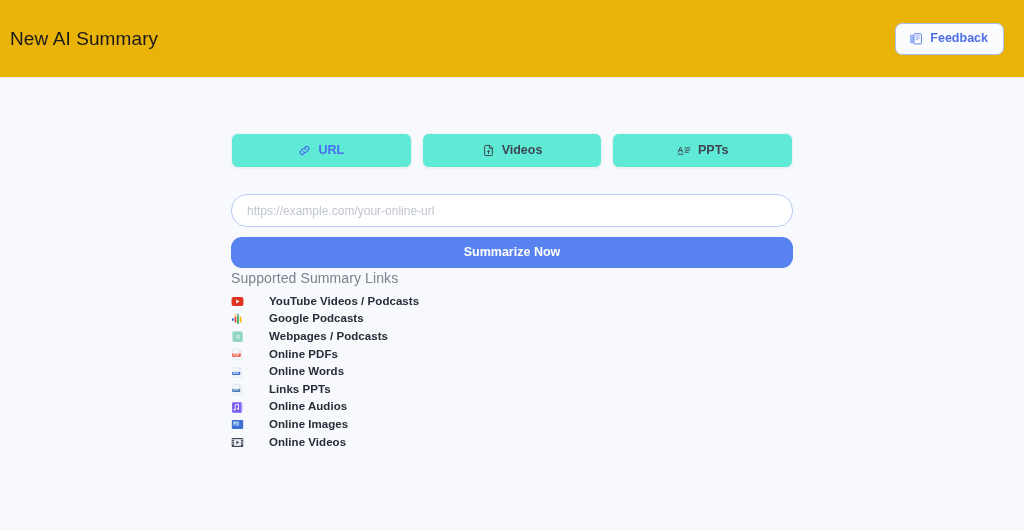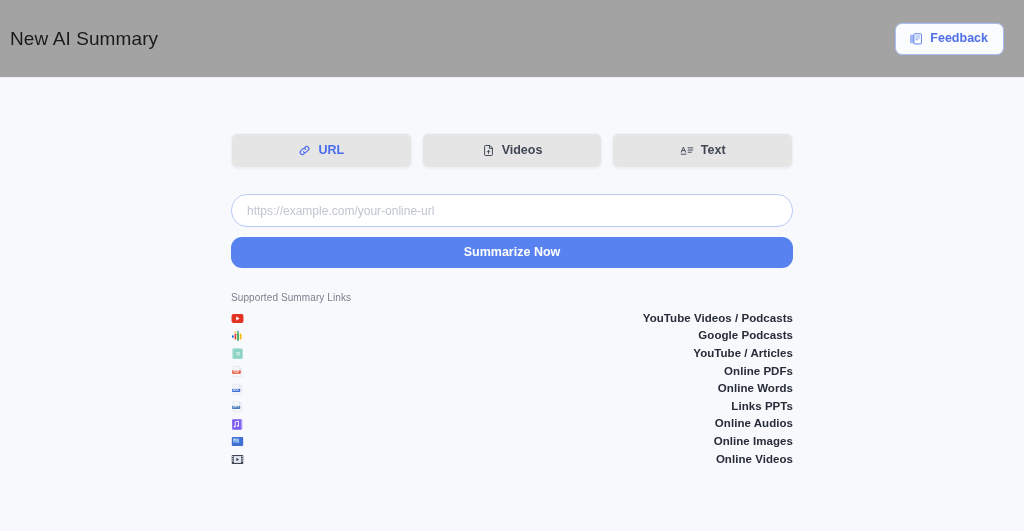--- a/index.html
+++ b/index.html
@@ -12,21 +12,21 @@
     font-family: "Liberation Sans", sans-serif;
     background: #f7f9fc;
     color: #1f2430;
     -webkit-font-smoothing: antialiased;
   }
 
   
   .header {
     height: 78px;
     width: 100%;
-    background: #a3a3a3;
+    background: #eab308;
     border-bottom: 1px solid #eceff5;
     display: flex;
     align-items: center;
     justify-content: space-between;
     padding: 0 20px 0 8px;
   }
   .page-title {
     font-size: 19px;
     font-weight: 400;
     letter-spacing: 0.1px;
@@ -62,21 +62,21 @@
   }
 
   
   .tabs {
     display: flex;
     gap: 10px;
   }
   .tab {
     flex: 1 1 0;
     height: 35px;
-    background: #e5e5e5;
+    background: #5eead4;
     border: 1px solid #eef1f6;
     border-radius: 7px;
     box-shadow: 0 1px 2px rgba(30, 45, 90, 0.05);
     display: flex;
     align-items: center;
     justify-content: center;
     gap: 7px;
     font-size: 12.5px;
     font-weight: bold;
     color: #3f4654;
@@ -116,32 +116,31 @@
     color: #ffffff;
     font-family: "Liberation Sans", sans-serif;
     font-size: 12.5px;
     font-weight: bold;
     cursor: pointer;
     line-height: 1;
   }
 
   
   .supported-title {
-    margin-top: 24px;
-    font-size: 10px;
+    margin-top: 2px;
+    font-size: 14px;
     color: #7b818e;
     letter-spacing: 0.1px;
   }
   .supported-list { margin-top: 6px; }
   .supported-item {
     display: flex;
     align-items: center;
-    gap: 6px;
+    gap: 25px;
     height: 17.6px;
-    justify-content: space-between;
   }
   .supported-label {
     font-size: 11.5px;
     font-weight: bold;
     color: #262c38;
     letter-spacing: 0.05px;
   }
   .item-icon {
     width: 13px;
     height: 13px;
@@ -198,21 +197,21 @@
 
       <div class="tab">
         <span>
           <svg width="14" height="13" viewBox="0 0 18 16" fill="none" stroke="#3f4654" stroke-width="1.2" stroke-linecap="round">
             <path d="M1.6 10.2 4.4 3.6l2.8 6.6"></path>
             <path d="M2.6 8.1h3.6"></path>
             <path d="M1.6 12.8h6.2"></path>
             <path d="M10.4 4.6h6M10.4 7.4h6M10.4 10.2h4.2"></path>
           </svg>
         </span>
-        <span>Text</span>
+        <span>PPTs</span>
       </div>
     </div>
 
     
     <input class="url-input" type="text" placeholder="https://example.com/your-online-url" style="">
 
     
     <button class="submit-btn">Summarize Now</button>
 
     
@@ -246,21 +245,21 @@
 
       <div class="supported-item">
         <span class="item-icon">
           <svg width="13" height="13" viewBox="0 0 16 16">
             <rect x="1.6" y="1.4" width="11.4" height="13.2" rx="1" fill="#a9ded3"></rect>
             <rect x="3" y="2.6" width="11.4" height="11.8" rx="1" fill="#8fd3c5"></rect>
             <circle cx="8.7" cy="8.4" r="2.5" fill="#fff" opacity="0.85"></circle>
             <path d="M8.7 5.4v6M5.7 8.4h6" stroke="#8fd3c5" stroke-width="0.9"></path>
           </svg>
         </span>
-        <span class="supported-label">YouTube / Articles</span>
+        <span class="supported-label">Webpages / Podcasts</span>
       </div>
 
       <div class="supported-item">
         <span class="item-icon">
           <svg width="13" height="13" viewBox="0 0 16 16">
             <path d="M2.6 1.6h7.2l3.6 3.5v9.3H2.6z" fill="#f4f6fa" stroke="#dde2ec" stroke-width="0.7"></path>
             <path d="M9.8 1.6v3.5h3.6z" fill="#dde2ec"></path>
             <rect x="1.4" y="6.4" width="10.6" height="4.4" rx="0.8" fill="#e8503a"></rect>
             <text x="6.7" y="9.9" font-size="3.7" font-family="Liberation Sans, sans-serif" font-weight="bold" fill="#fff" text-anchor="middle">PDF</text>
           </svg>

